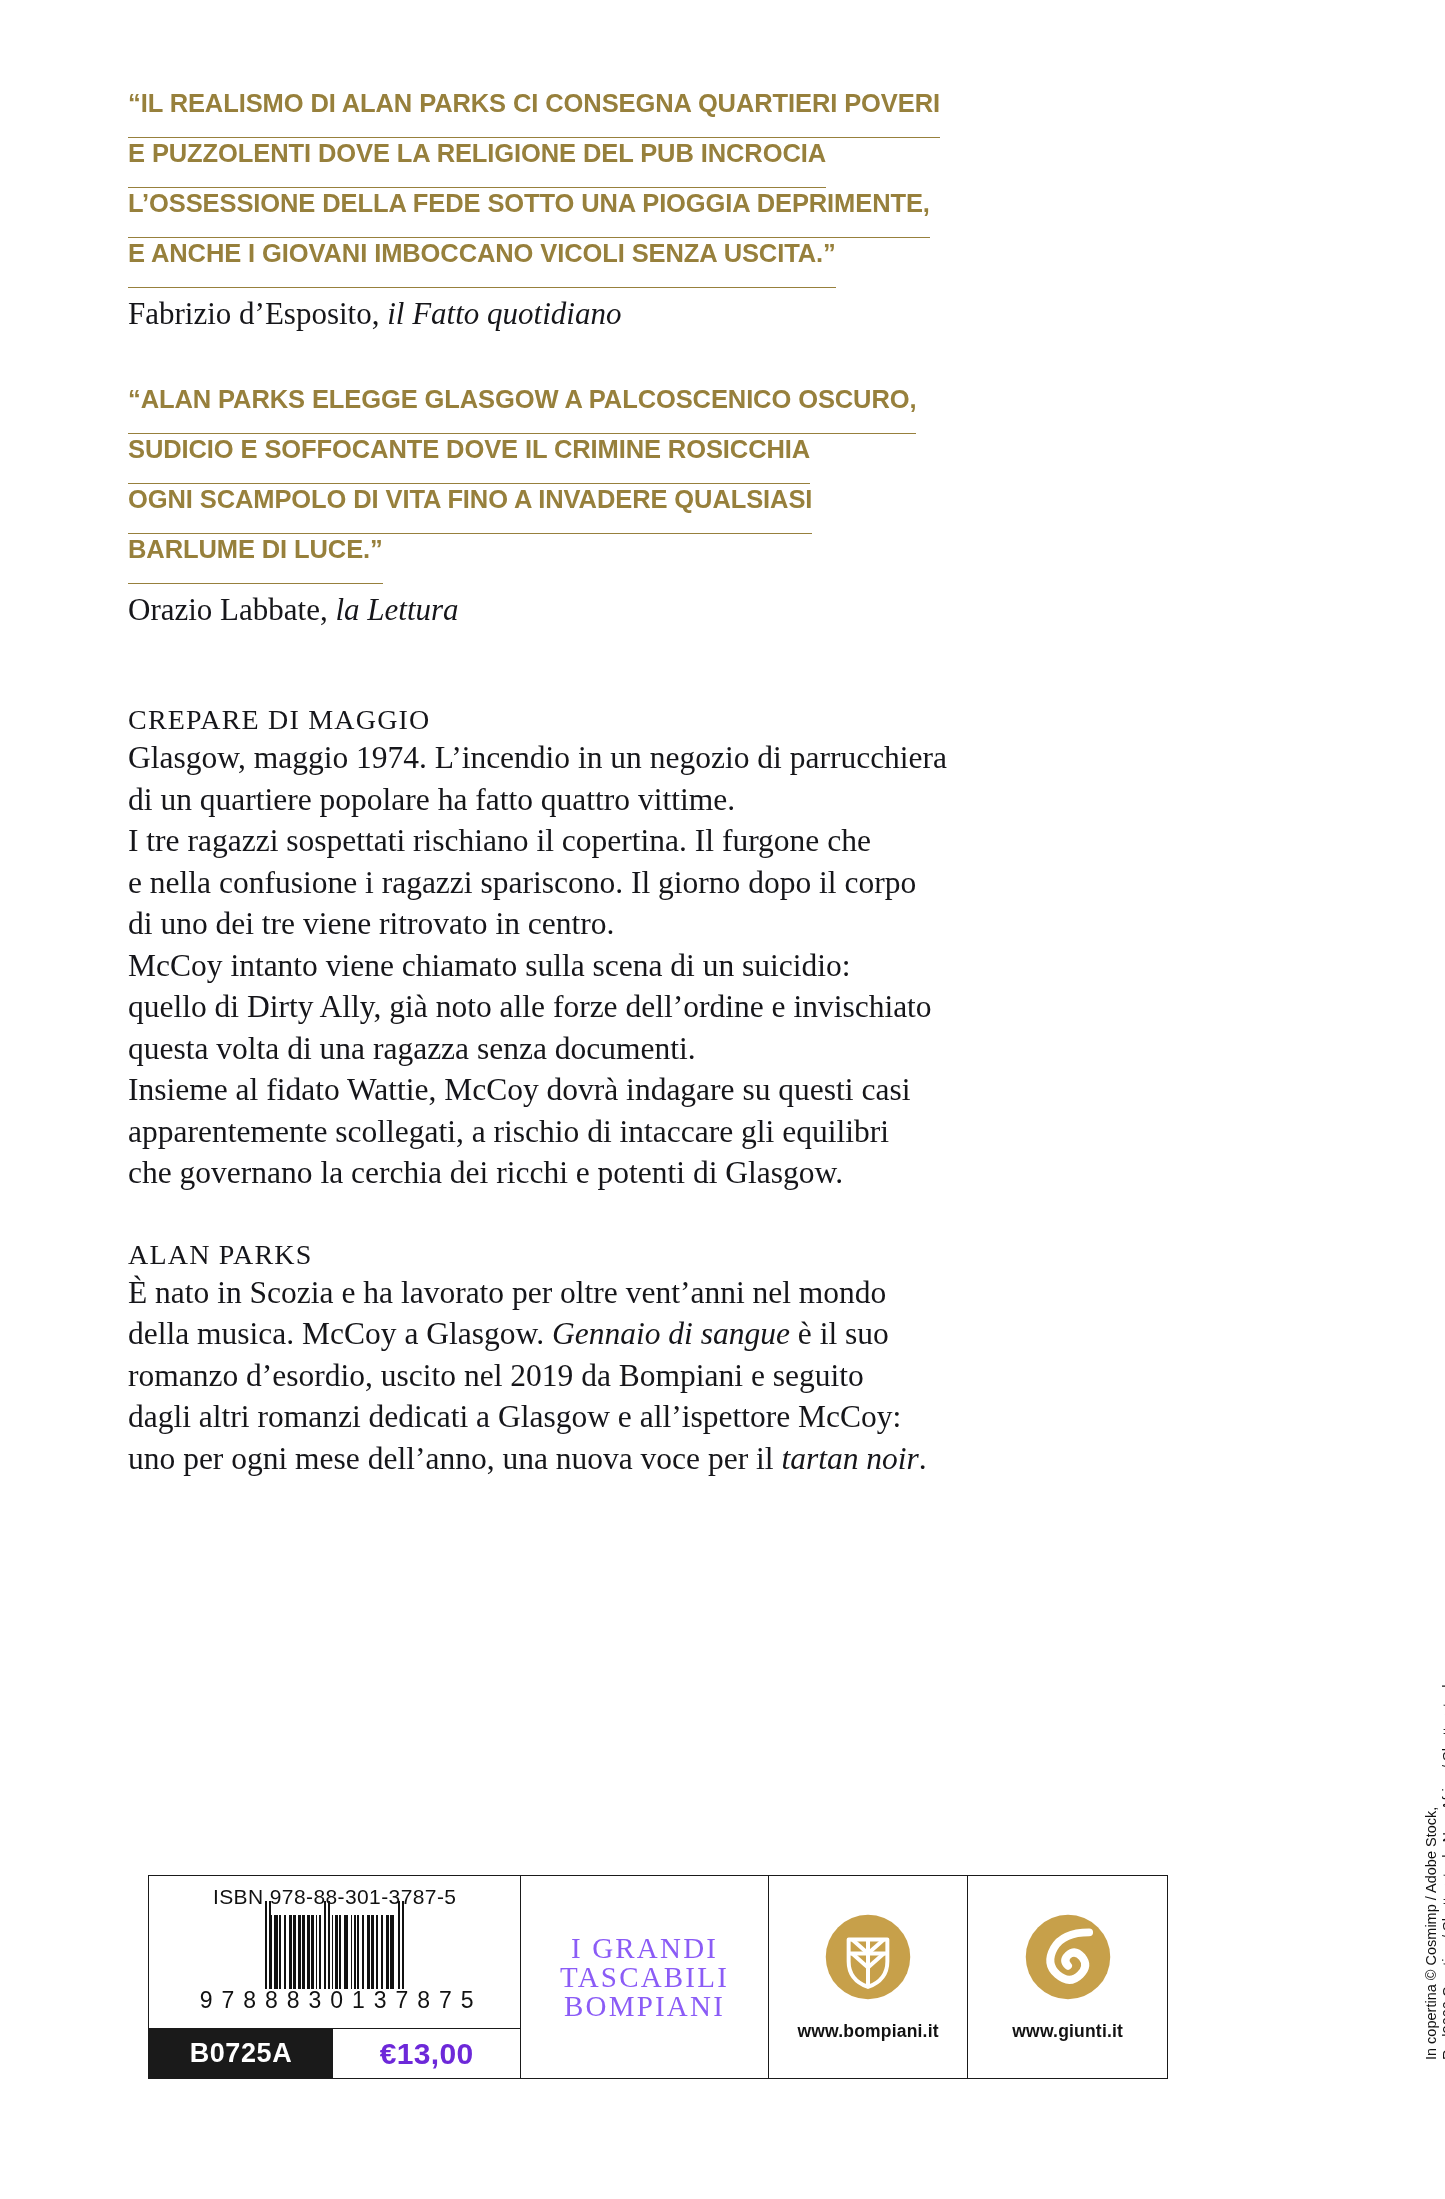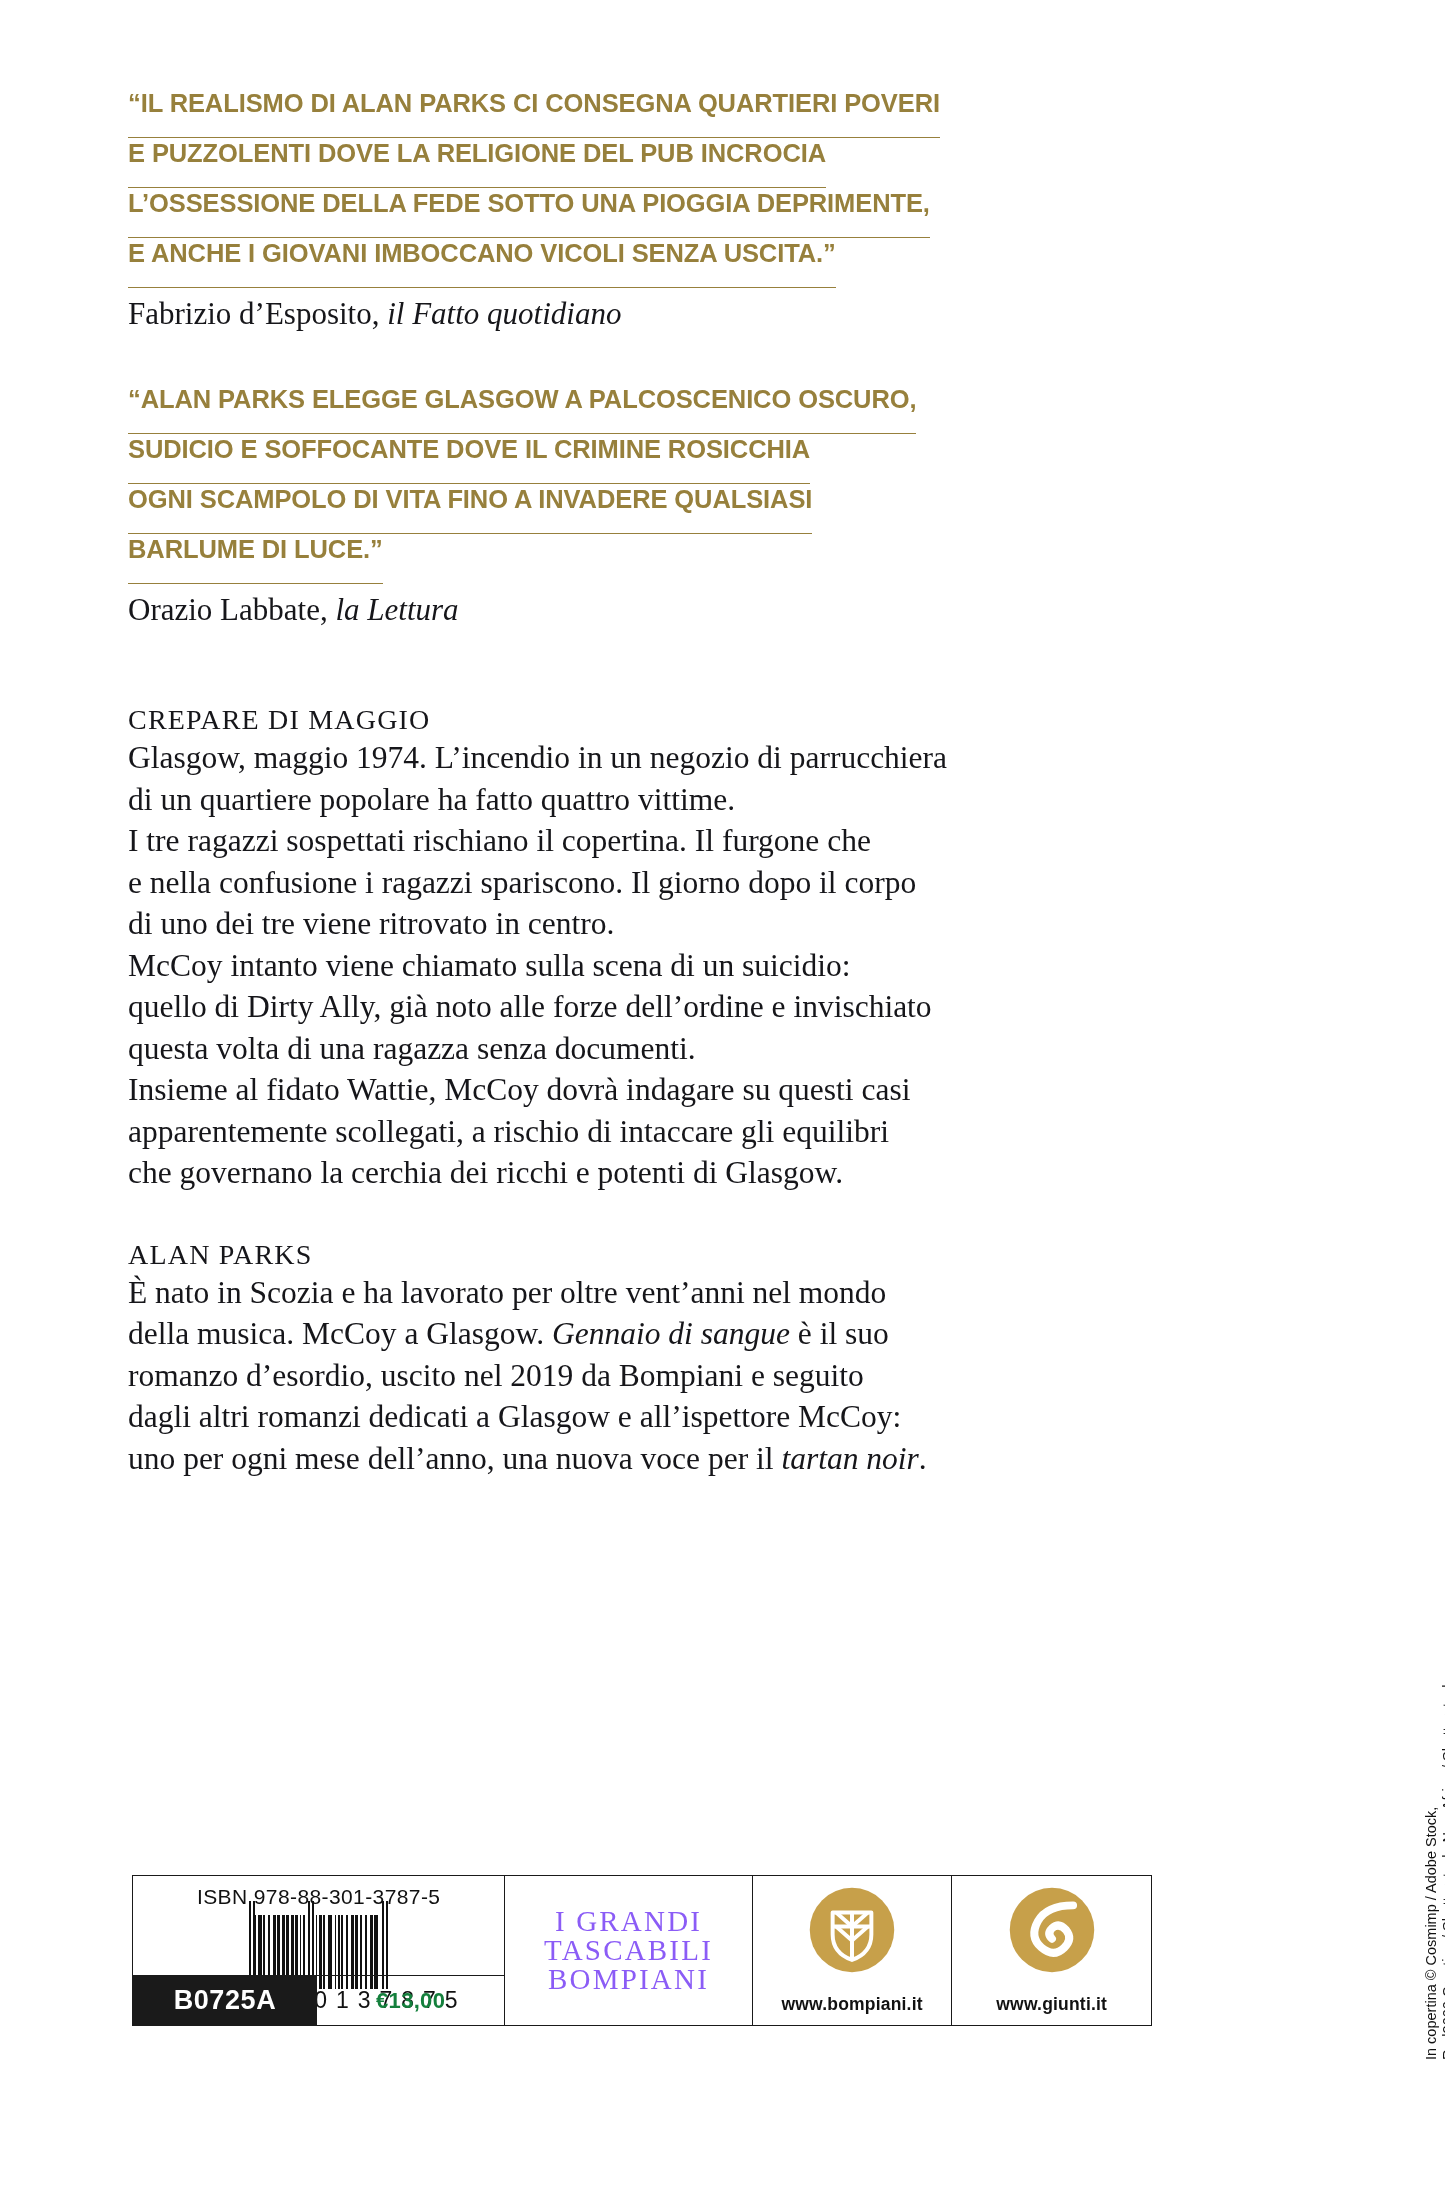--- a/index.html
+++ b/index.html
@@ -63,22 +63,22 @@
     line-height:41.5px;
     color:#16161a;
     white-space:nowrap;
   }
   .para-line i{ font-style:italic; }
   .bio-block{ margin-top:44px; }
 
   
   .footer{
     position:absolute;
-    left:132px; top:1875px;
-    width:1020px; height:151px;
+    left:148px; top:1875px;
+    width:1020px; height:204px;
     border:1.5px solid #1a1a1a;
     display:flex;
     box-sizing:border-box;
     background:#fff;
   }
   .cell{
     box-sizing:border-box;
     display:flex;
     flex-direction:column;
     align-items:center;
@@ -130,21 +130,21 @@
     background:#1a1a1a;color:#fff;
     width:184px;
     display:flex;align-items:center;justify-content:center;
     font-family:"Liberation Sans",sans-serif;
     font-weight:bold;font-size:27px;letter-spacing:0.6px;
   }
   .price-box{
     flex:1;
     display:flex;align-items:center;justify-content:center;
     font-family:"Liberation Sans",sans-serif;
-    font-weight:bold;font-size:22px;color:#15803d;letter-spacing:0.3px;
+    font-weight:bold;font-size:30px;color:#6d28d9;letter-spacing:0.3px;
   }
 
   .imprint-cell{ width:248px; }
   .imprint{
     font-family:"Liberation Serif",serif;
     font-size:29px;
     line-height:29px;
     letter-spacing:2.2px;
     color:#8b5cf6;
     text-align:center;

